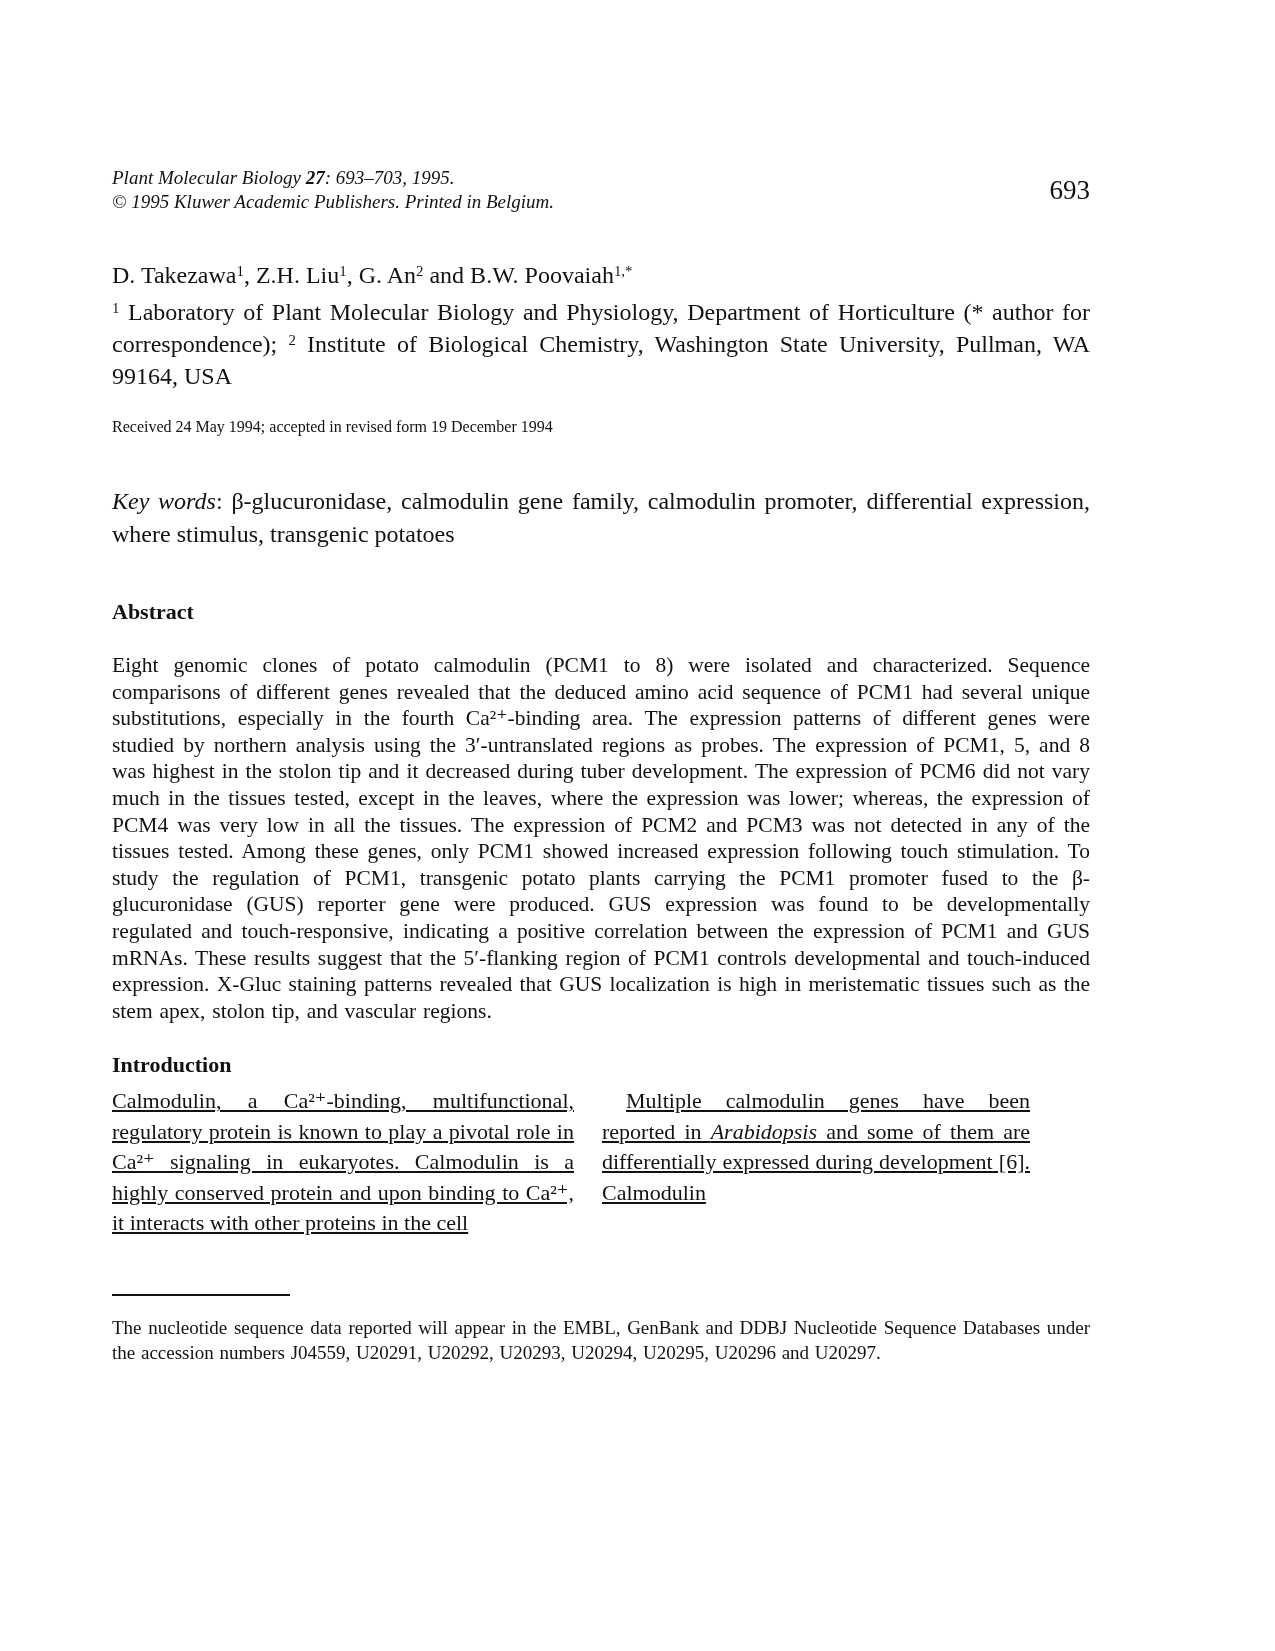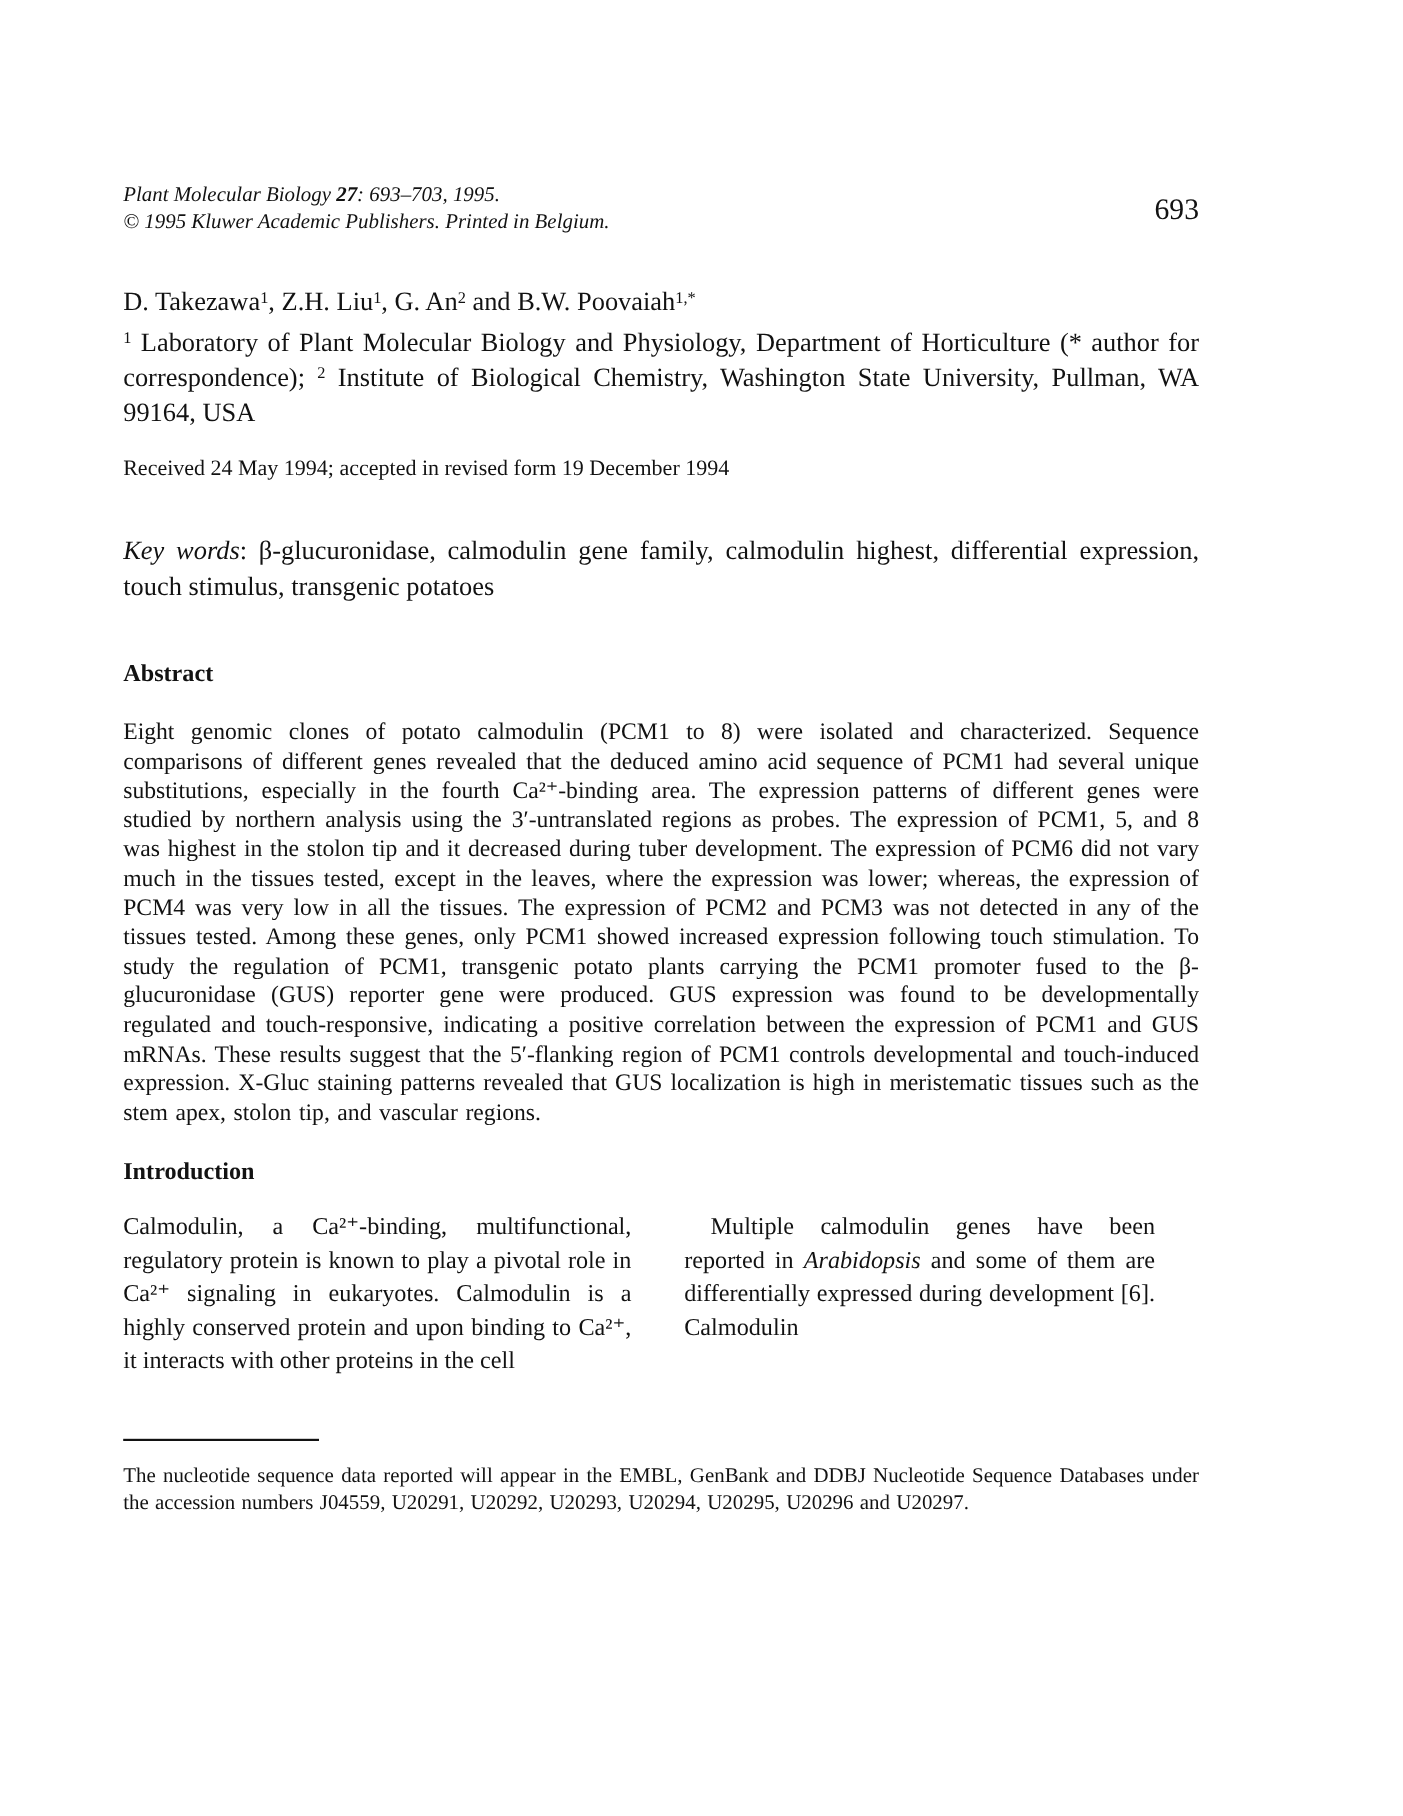--- a/index.html
+++ b/index.html
@@ -60,21 +60,21 @@
     vertical-align: baseline;
   }
   .affiliation {
     margin-top: 6px;
     font-size: 24px;
     line-height: 32px;
     text-align: justify;
   }
   .received-line {
     margin-top: 22px;
-    font-size: 20px;
+    font-size: 16px;
     line-height: 25px;
   }
   
   .keywords {
     margin-top: 46px;
     font-size: 24px;
     line-height: 33px;
     text-align: justify;
   }
   .keywords .kw-label { font-style: italic; }
@@ -91,23 +91,24 @@
     text-align: justify;
     word-spacing: 1.5px;
   }
   
   .intro-heading {
     margin-top: 28px;
     font-size: 22px;
     font-weight: bold;
   }
   .columns {
-    margin-top: 22px;
+    margin-top: 8px;
     display: flex;
-    gap: 48px;
+    gap: 28px;
+    text-decoration: underline;
   }
   .col { text-align: justify; font-size: 22px; line-height: 30.4px; }
   .col-left  { width: 462px; }
   .col-right { width: 428px; }
   .col p { margin: 0; }
   .col p.indented { text-indent: 24px; }
   .italic { font-style: italic; }
   
   .footnote {
     margin-top: 56px;
@@ -136,21 +137,21 @@
     <div class="page-number">693</div>
   </div>
 
 
   <div class="authors-line"><span>D. Takezawa</span><sup class="s">1</sup><span>, Z.H. Liu</span><sup class="s">1</sup><span>, G. An</span><sup class="s">2</sup><span> and B.W. Poovaiah</span><sup class="s">1,*</sup></div>
 
   <div class="affiliation"><sup class="s">1</sup><span> Laboratory of Plant Molecular Biology and Physiology, Department of Horticulture (* author for correspondence); </span><sup class="s">2</sup><span> Institute of Biological Chemistry, Washington State University, Pullman, WA 99164, USA</span></div>
 
   <div class="received-line">Received 24 May 1994; accepted in revised form 19 December 1994</div>
 
-  <div class="keywords"><span class="kw-label">Key words</span><span>: β-glucuronidase, calmodulin gene family, calmodulin highest, differential expression, touch stimulus, transgenic potatoes</span></div>
+  <div class="keywords"><span class="kw-label">Key words</span><span>: β-glucuronidase, calmodulin gene family, calmodulin promoter, differential expression, where stimulus, transgenic potatoes</span></div>
 
   <div class="abstract-heading">Abstract</div>
   <p class="abstract-text">Eight genomic clones of potato calmodulin (PCM1 to 8) were isolated and characterized. Sequence comparisons of different genes revealed that the deduced amino acid sequence of PCM1 had several unique substitutions, especially in the fourth Ca²⁺-binding area. The expression patterns of different genes were studied by northern analysis using the 3′-untranslated regions as probes. The expression of PCM1, 5, and 8 was highest in the stolon tip and it decreased during tuber development. The expression of PCM6 did not vary much in the tissues tested, except in the leaves, where the expression was lower; whereas, the expression of PCM4 was very low in all the tissues. The expression of PCM2 and PCM3 was not detected in any of the tissues tested. Among these genes, only PCM1 showed increased expression following touch stimulation. To study the regulation of PCM1, transgenic potato plants carrying the PCM1 promoter fused to the β-glucuronidase (GUS) reporter gene were produced. GUS expression was found to be developmentally regulated and touch-responsive, indicating a positive correlation between the expression of PCM1 and GUS mRNAs. These results suggest that the 5′-flanking region of PCM1 controls developmental and touch-induced expression. X-Gluc staining patterns revealed that GUS localization is high in meristematic tissues such as the stem apex, stolon tip, and vascular regions.</p>
 
   <div class="intro-heading">Introduction</div>
 
   <div class="columns">
     <div class="col col-left">
       <p>Calmodulin, a Ca²⁺-binding, multifunctional, regulatory protein is known to play a pivotal role in Ca²⁺ signaling in eukaryotes. Calmodulin is a highly conserved protein and upon binding to Ca²⁺, it interacts with other proteins in the cell</p>
     </div>

